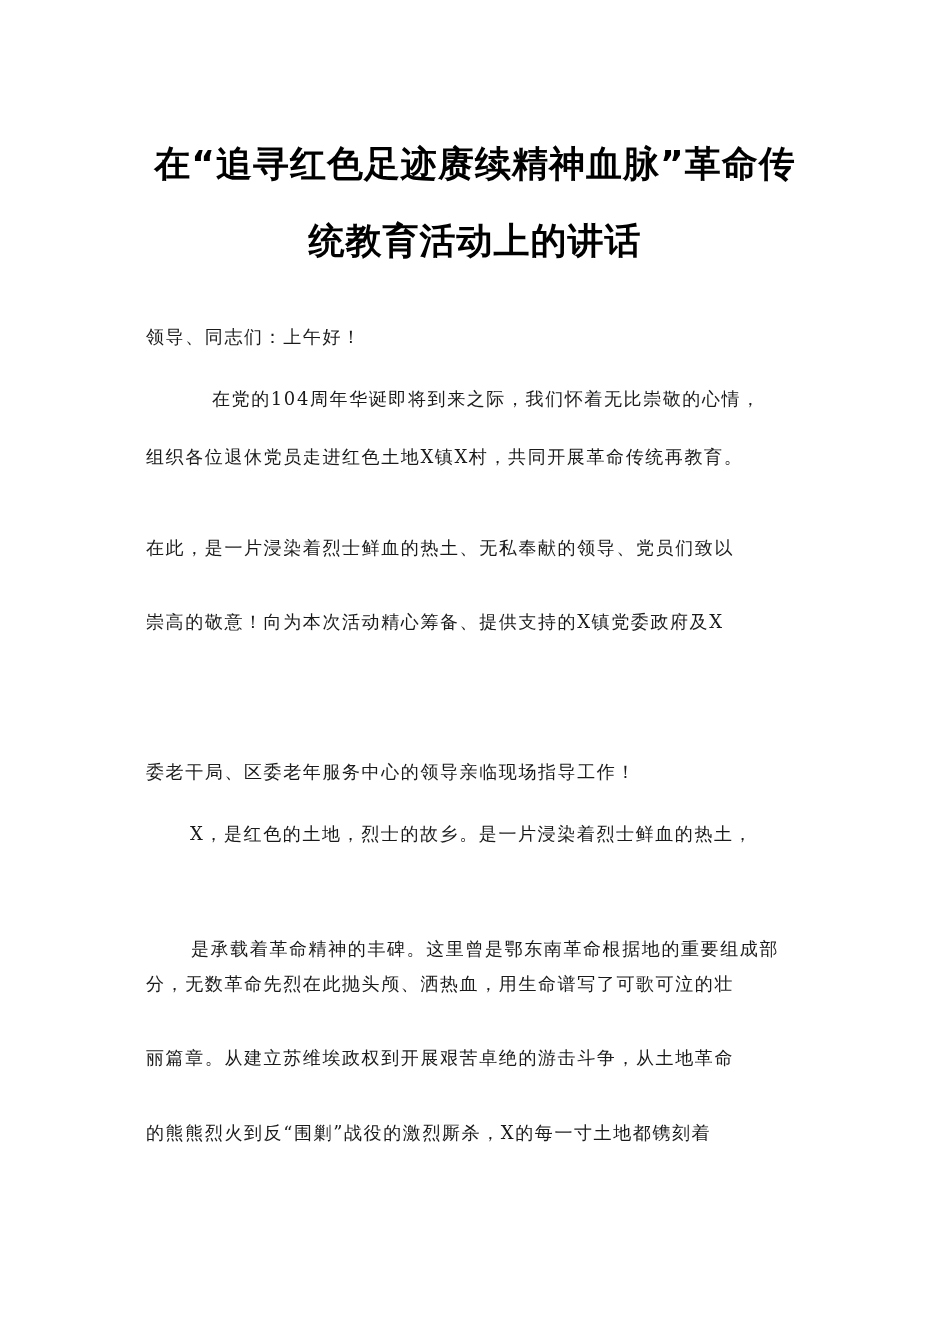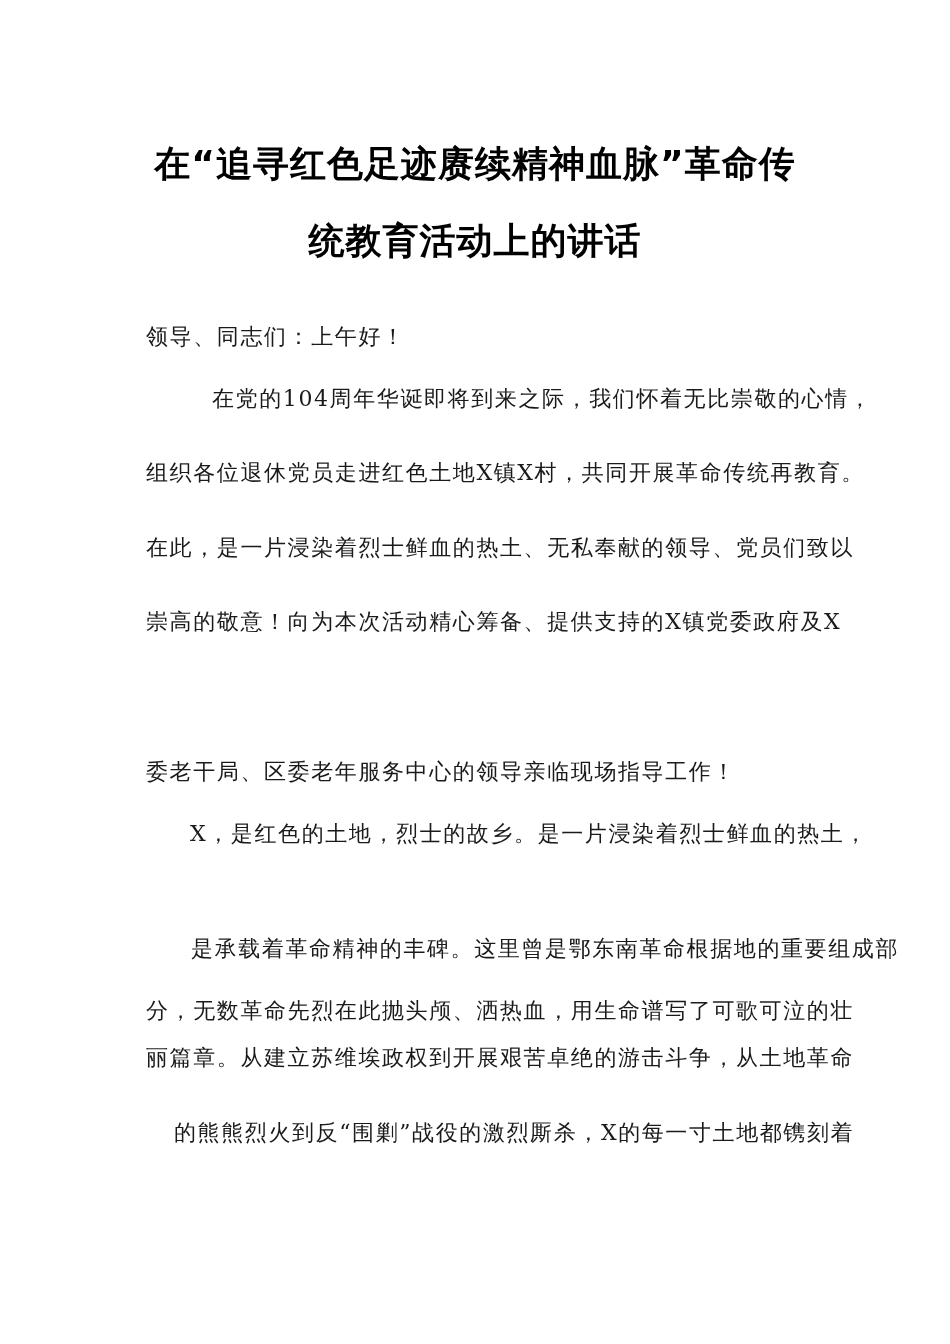--- a/index.html
+++ b/index.html
@@ -7,37 +7,37 @@
   .page { position: absolute; left: 0; top: 0; width: 950px; height: 1344px; background: #fff; }
   .title-line {
     position: absolute; left: 0; width: 950px; text-align: center;
     font-family: "DejaVu Sans", "Liberation Sans", sans-serif;
     font-weight: bold; font-size: 36px; color: #000; line-height: 44px;
     letter-spacing: 1px;
   }
   .line {
     position: absolute; left: 146px; width: 680px;
     font-family: "DejaVu Serif", "Liberation Serif", serif;
-    font-size: 22px; color: #1a1a1a; line-height: 30px; white-space: nowrap;
+    font-size: 18px; color: #1a1a1a; line-height: 30px; white-space: nowrap;
     letter-spacing: 1.6px;
   }
   .indent { left: 190px; }
 </style>
 </head>
 <body>
 
 <div class="page">
   <div class="title-line" style="top:142px;">在“追寻红色足迹赓续精神血脉”革命传</div>
   <div class="title-line" style="top:219px;">统教育活动上的讲话</div>
 
   <div class="line" style="top:322px;">领导、同志们：上午好！</div>
 
   <div class="line indent" style="top:384px;margin-left:22px;">在党的104周年华诞即将到来之际，我们怀着无比崇敬的心情，</div>
-  <div class="line" style="top:458px;">组织各位退休党员走进红色土地X镇X村，共同开展革命传统再教育。</div>
+  <div class="line" style="top:442px;">组织各位退休党员走进红色土地X镇X村，共同开展革命传统再教育。</div>
   <div class="line" style="top:533px;">在此，是一片浸染着烈士鲜血的热土、无私奉献的领导、党员们致以</div>
   <div class="line" style="top:607px;">崇高的敬意！向为本次活动精心筹备、提供支持的X镇党委政府及X</div>
   <div class="line" style="top:757px;">委老干局、区委老年服务中心的领导亲临现场指导工作！</div>
   <div class="line indent" style="top:819px;">X，是红色的土地，烈士的故乡。是一片浸染着烈士鲜血的热土，</div>
   <div class="line" style="top:934px;margin-left:45px;">是承载着革命精神的丰碑。这里曾是鄂东南革命根据地的重要组成部</div>
-  <div class="line" style="top:996px;font-family:Liberation Serif, serif;">分，无数革命先烈在此抛头颅、洒热血，用生命谱写了可歌可泣的壮</div>
+  <div class="line" style="top:969px;font-family:Liberation Serif, serif;">分，无数革命先烈在此抛头颅、洒热血，用生命谱写了可歌可泣的壮</div>
   <div class="line" style="top:1043px;">丽篇章。从建立苏维埃政权到开展艰苦卓绝的游击斗争，从土地革命</div>
-  <div class="line" style="top:1118px;margin-left:28px;">的熊熊烈火到反“围剿”战役的激烈厮杀，X的每一寸土地都镌刻着</div>
+  <div class="line" style="top:1118px;">的熊熊烈火到反“围剿”战役的激烈厮杀，X的每一寸土地都镌刻着</div>
 </div>
 
 </body></html>

